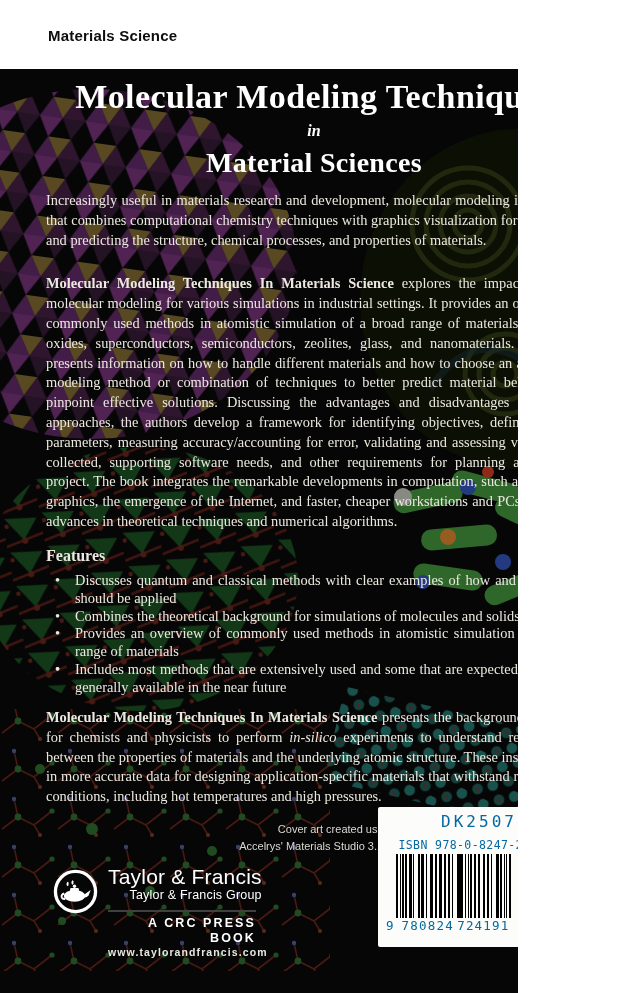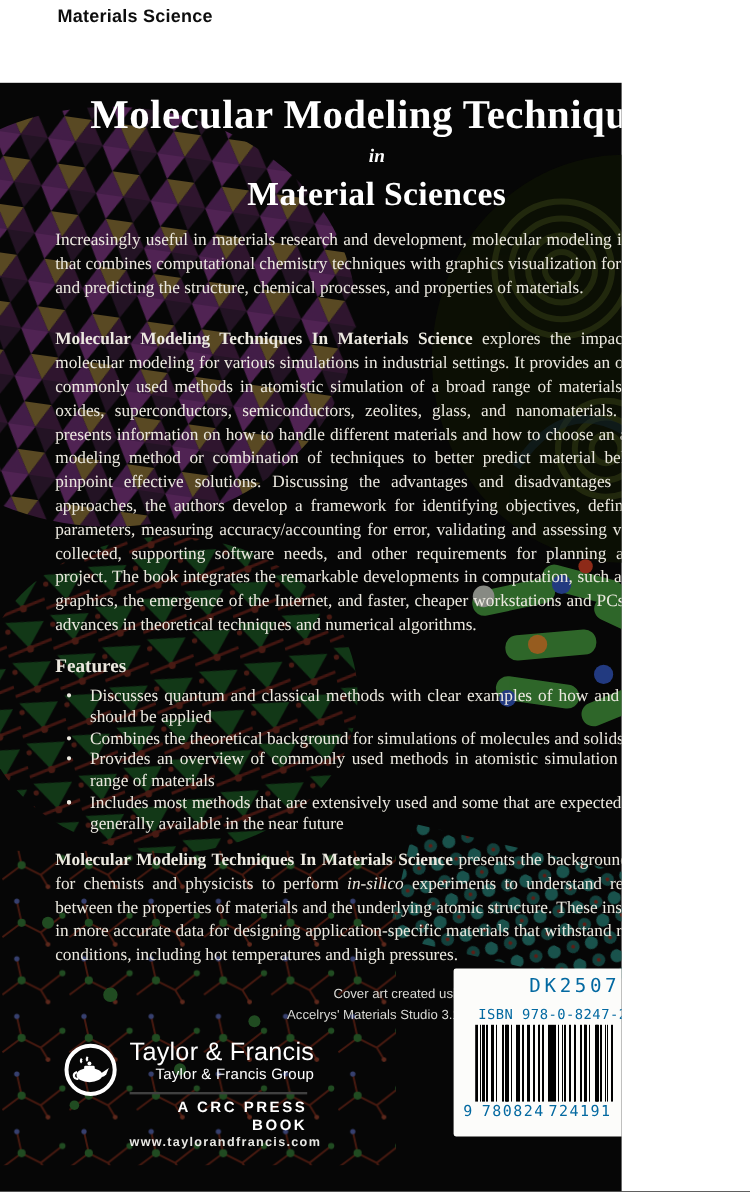--- a/index.html
+++ b/index.html
@@ -1,20 +1,20 @@
 <!DOCTYPE html>
 <html><head>
 <meta charset="utf-8">
 <style>
   html,body{margin:0;padding:0;background:#222;}
   .page{position:relative;width:625px;height:993px;background:#ffffff;overflow:hidden;
         font-family:"Liberation Serif",serif;}
   
   .top-band{position:absolute;left:0;top:0;width:625px;height:69px;background:#ffffff;}
-  .category{position:absolute;left:48px;top:5px;font-family:"Liberation Sans",sans-serif;
+  .category{position:absolute;left:48px;top:27px;font-family:"Liberation Sans",sans-serif;
             font-weight:bold;font-size:15px;color:#0d0d0d;letter-spacing:.2px;}
   
   .cover{position:absolute;left:0;top:69px;width:518px;height:924px;background:#060606;overflow:hidden;}
   .art{position:absolute;left:0;top:0;width:625px;height:924px;z-index:0;}
   
   .text-col{position:absolute;left:46px;top:0;width:536px;z-index:2;color:#ece9e0;}
   .title-block{text-align:center;padding-top:9px;color:#ffffff;}
   .title-1{font-size:34px;font-weight:bold;line-height:37px;letter-spacing:.4px;}
   .title-2{font-size:16px;font-weight:bold;font-style:italic;line-height:31px;}
   .title-3{font-size:28px;font-weight:bold;line-height:34px;letter-spacing:.3px;}

